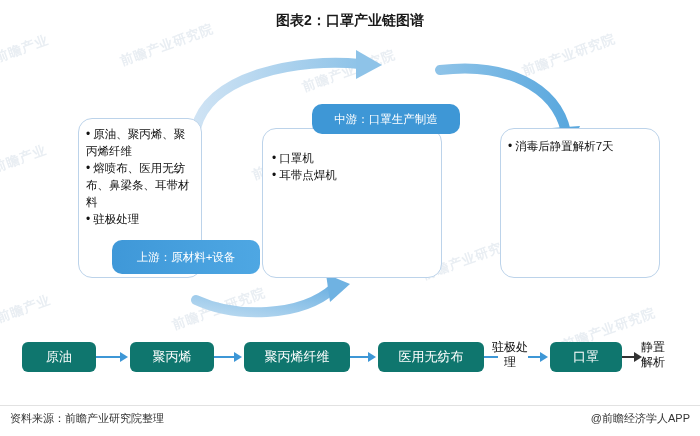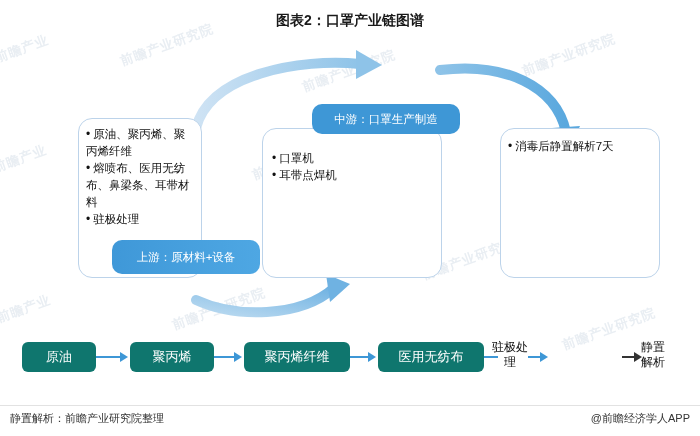--- a/index.html
+++ b/index.html
@@ -239,22 +239,23 @@
   <div class="flowbox" style="left:244px; top:342px; width:106px;">聚丙烯纤维</div>
   <div class="flowline" style="left:350px; top:356px; width:18px;"></div>
   <div class="arrowhead" style="left:368px; top:352px;"></div>
 
   <div class="flowbox" style="left:378px; top:342px; width:106px;">医用无纺布</div>
   <div class="flowline" style="left:484px; top:356px; width:14px;"></div>
   <div class="flowlabel" style="left:492px; top:340px; width:36px;">驻极处理</div>
   <div class="flowline" style="left:528px; top:356px; width:12px;"></div>
   <div class="arrowhead" style="left:540px; top:352px;"></div>
 
+  <div class="flowbox" style="left:550px; top:342px; width:72px;">口罩</div>
   <div class="flowline dark" style="left:622px; top:356px; width:12px;"></div>
   <div class="arrowhead dark" style="left:634px; top:352px;"></div>
   <div class="flowlabel" style="left:636px; top:340px; width:34px;">静置解析</div>
   <div class="flowlabel" style="left:672px; top:340px; width:24px;margin-left:36px;">使用</div>
 
   <div class="divider"></div>
-  <div class="src">静置解析：前瞻产业研究院整理</div>
+  <div class="src">资料来源：前瞻产业研究院整理</div>
   <div class="credit">@前瞻经济学人APP</div>
 
 </div>
 
 </body></html>

